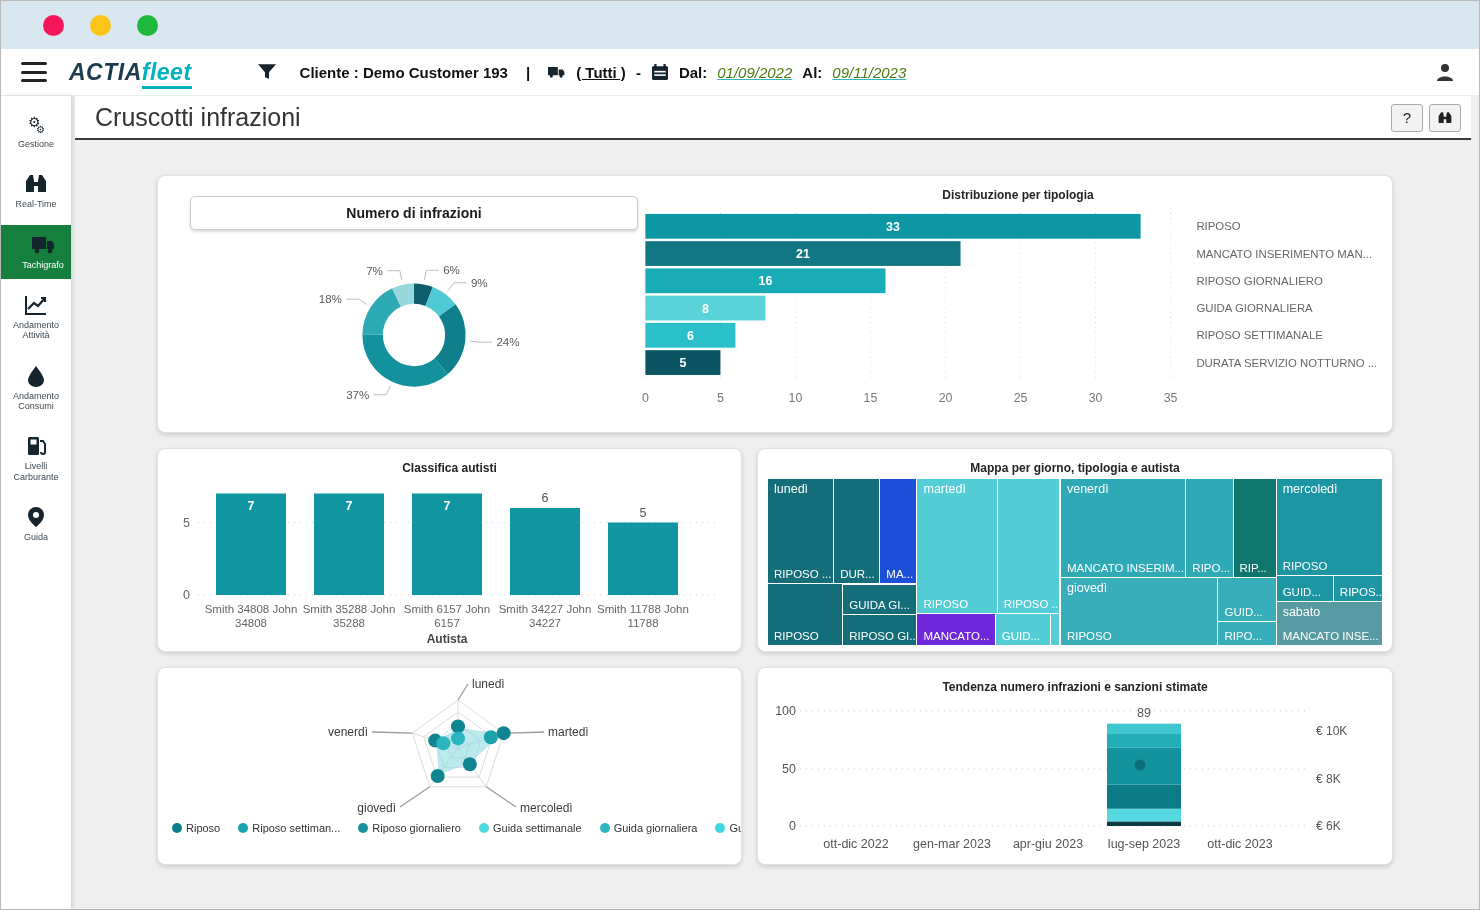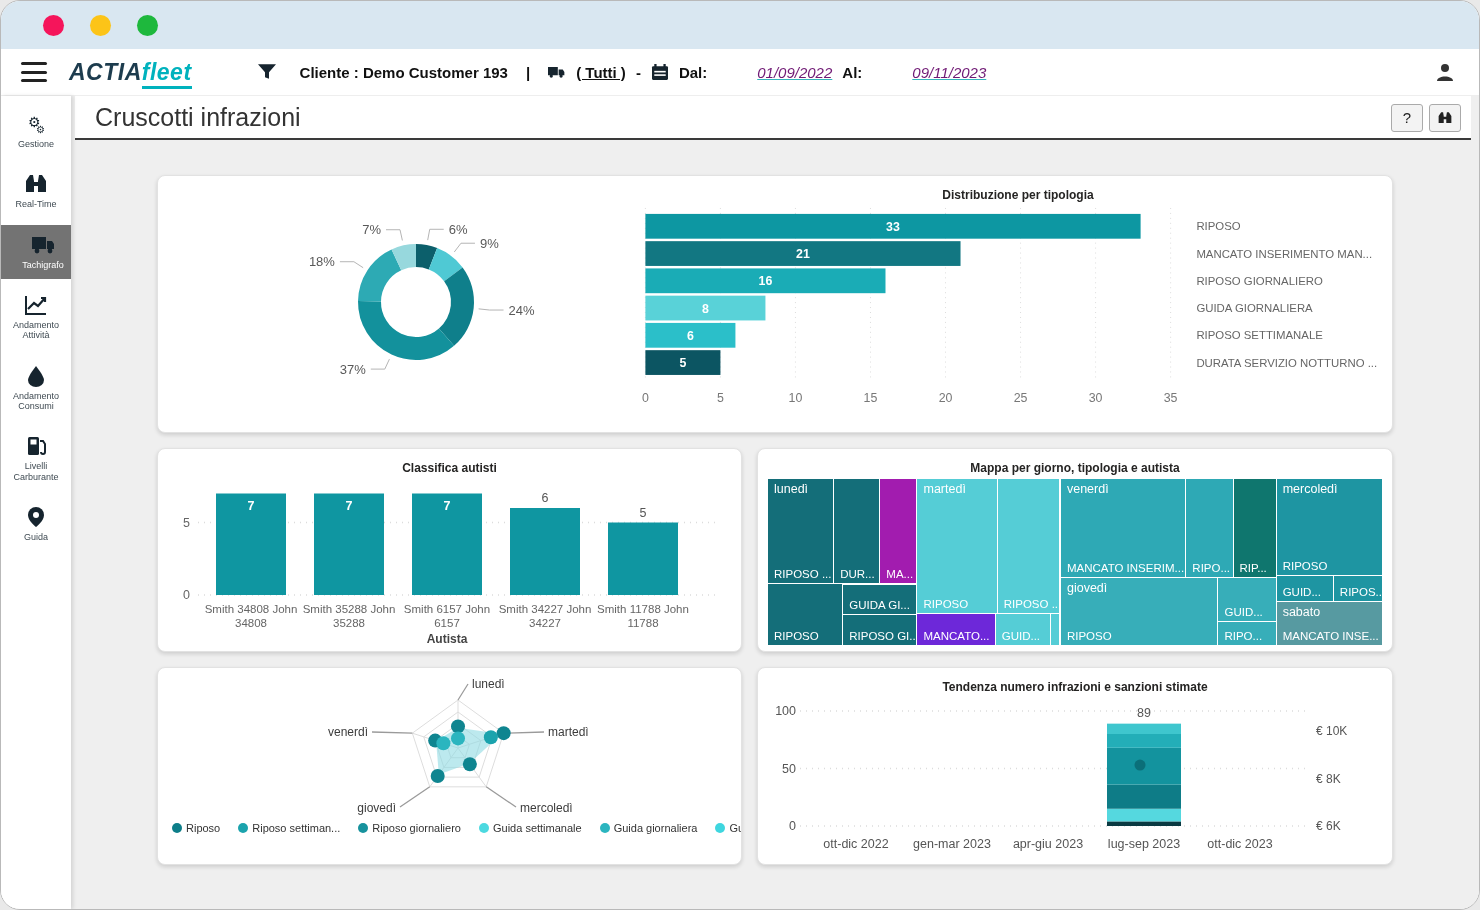--- a/index.html
+++ b/index.html
@@ -1,45 +1,45 @@
 <!DOCTYPE html>
 <html><head>
 <meta charset="utf-8">
 <style>
   * { box-sizing: border-box; margin: 0; padding: 0; }
   html,body { width:1480px; height:910px; font-family:"Liberation Sans", sans-serif; background:#e9e9e9; }
-  .window { width:1480px; height:910px; border-radius:20px; overflow:hidden; border:1px solid #b9b9b9; background:#fff; display:flex; flex-direction:column; }
+  .window { width:1480px; height:910px; border-radius:0; overflow:hidden; border:1px solid #b9b9b9; background:#fff; display:flex; flex-direction:column; }
 
   
   .titlebar { height:48px; background:#d9e7f1; display:flex; align-items:center; padding-left:42px; gap:26px; flex:none; }
   .tl-dot { width:21px; height:21px; border-radius:50%; }
   .tl-red{ background:#f5155b; } .tl-yellow{ background:#fcc418; } .tl-green{ background:#1eb83d; }
 
   
   .appbar { height:47px; background:#fff; display:flex; align-items:center; padding:0 24px 0 20px; gap:10px; flex:none; border-bottom:1px solid #eee; }
   .hamburger { width:26px; height:20px; display:flex; flex-direction:column; justify-content:space-between; cursor:pointer; margin-right:12px; }
   .hamburger span { height:3px; background:#222; border-radius:2px; }
   .logo { font-size:23px; font-weight:bold; font-style:italic; letter-spacing:.5px; margin-right:44px; white-space:nowrap; }
   .logo .p1 { color:#1d3c4e; }
   .logo .p2 { color:#00b2bd; border-bottom:3px solid #00b2bd; padding-bottom:1px; }
   .appbar .flt { margin:0 14px 0 12px; }
   .hdr-txt { font-size:15px; font-weight:bold; color:#111; white-space:nowrap; }
   .hdr-sep { margin:0 8px; font-weight:bold; color:#111; }
   .hdr-link { font-size:15px; font-weight:bold; color:#111; text-decoration:underline; cursor:pointer; }
-  .hdr-date { font-size:15px; font-style:italic; color:#701a75; text-decoration:underline; text-decoration-color:#35b6bd; cursor:pointer;margin-left:40px; }
+  .hdr-date { font-size:15px; font-style:italic; color:#4d7c0f; text-decoration:underline; text-decoration-color:#35b6bd; cursor:pointer; }
   .spacer { flex:1; }
   .icon16 { width:18px; height:16px; }
 
   
   .bodyrow { flex:1; display:flex; min-height:0; background:#efefef; }
   .sidebar { width:70px; background:#fff; box-shadow:2px 0 4px rgba(0,0,0,.12); display:flex; flex-direction:column; padding-top:8px; gap:6px; flex:none; z-index:2; }
   .side-item { display:flex; flex-direction:column; align-items:center; justify-content:center; gap:4px; padding:9px 2px; cursor:pointer; }
   .side-item .lbl { font-size:9px; color:#3f4a52; text-align:center; line-height:1.15; }
   .side-item svg { width:24px; height:22px; fill:#16242e; }
-  .side-item.active { background:#737373;padding-left:16px; }
+  .side-item.active { background:#15803d;padding-left:16px; }
   .side-item.active .lbl { color:#fff; }
 
   .main { flex:1; display:flex; flex-direction:column; min-width:0;gap:20px; }
   .page-header { background:#fff; margin:0 8px 0 4px; padding:7px 10px 6px 20px; display:flex; align-items:center; border-bottom:2px solid #3a3a3a; }
   .page-title { font-size:25px; color:#333; font-weight:normal; }
   .pg-btn { width:32px; height:28px; border:1px solid #aaa; background:#f3f3f3; border-radius:3px; font-size:15px; color:#222; margin-left:6px; display:flex; align-items:center; justify-content:center; cursor:pointer; }
 
   .content { flex:1; padding:15px 86px 0 86px; display:grid; grid-template-columns:585px 1fr; grid-template-rows:258px 204px 198px; gap:15px; }
   .card { background:#fff; border:1px solid #e2e2e2; border-radius:8px; box-shadow:0 2px 4px rgba(0,0,0,.14); padding:8px 10px; overflow:hidden; position:relative; }
   .card-wide { grid-column:1 / 3; display:flex; }
@@ -177,20 +177,21 @@
           <svg width="16" height="14" viewBox="0 0 24 22">
               <path d="M2,8 L6,2 H9 L10,8 V19 H2 Z M22,8 L18,2 H15 L14,8 V19 H22 Z M10,9 H14 V13 H10 Z" fill="#222"></path>
             </svg>
         </div>
       </div>
 
       <div class="content">
 
         <div class="card card-wide">
           <div class="donut-pane">
+            <button class="infra-btn">Numero di infrazioni</button>
             <svg id="donut-svg" width="460" height="218" viewBox="0 0 460 218">
                 <path d="M248,60A58,58 0 0 1 269.149788524394,63.993644398335746L260.7628034198929,85.40995782658192A35,35 0 0 0 248,83Z" fill="#0c5f6b"></path>
                 <path d="M259.6895084912581,56.09397936199739L261.7305337833825,45.28499163155249L275.7305337833825,45.28499163155249" fill="none" stroke="#b5b5b5" stroke-width="1"></path>
                 <text x="280.7305337833825" y="49.78499163155249" font-size="13" fill="#595959" text-anchor="start" font-weight="normal">6%</text>
                 <path d="M269.149788524394,63.993644398335746A58,58 0 0 1 294.60282336904316,83.47208587195337L276.12239341235363,97.16418975031668A35,35 0 0 0 260.7628034198929,85.40995782658192Z" fill="#4fc9d4"></path>
                 <path d="M286.2871602940735,67.96907599678053L292.97222002795934,59.233517837488236L306.97222002795934,59.233517837488236" fill="none" stroke="#b5b5b5" stroke-width="1"></path>
                 <text x="311.97222002795934" y="63.733517837488236" font-size="13" fill="#595959" text-anchor="start" font-weight="normal">9%</text>
                 <path d="M294.60282336904316,83.47208587195337A58,58 0 0 1 286.0438588985965,161.7797304708889L270.9575010594979,144.418802870364A35,35 0 0 0 276.12239341235363,97.16418975031668Z" fill="#0f7f8b"></path>
                 <path d="M310.62702934922333,124.84508545538489L321.5619074895639,126.0402591063251L335.5619074895639,126.0402591063251" fill="none" stroke="#b5b5b5" stroke-width="1"></path>
                 <text x="340.5619074895639" y="130.5402591063251" font-size="13" fill="#595959" text-anchor="start" font-weight="normal">24%</text>
@@ -280,21 +281,21 @@
         <div class="card">
           <div class="card-title">Mappa per giorno, tipologia e autista</div>
           <div id="treemap" class="treemap">
               <div class="tm-cell" style="left: 0%; top: 0%; width: 10.6209%; height: 62.9412%; background: rgb(20, 110, 121);">
                 <div class="tm-day">lunedì</div>
                 <div class="tm-cat">RIPOSO ...</div>
               </div>
               <div class="tm-cell" style="left: 10.7843%; top: 0%; width: 7.35294%; height: 62.9412%; background: rgb(20, 110, 121);">
                 <div class="tm-cat">DUR...</div>
               </div>
-              <div class="tm-cell" style="left: 18.3007%; top: 0%; width: 5.88235%; height: 62.9412%; background: #a21caf;">
+              <div class="tm-cell" style="left: 18.3007%; top: 0%; width: 5.88235%; height: 62.9412%; background: #1d4ed8;">
                 <div class="tm-cat">MA...</div>
               </div>
               <div class="tm-cell" style="left: 0%; top: 63.5294%; width: 12.0915%; height: 36.4706%; background: rgb(20, 110, 121);">
                 <div class="tm-cat">RIPOSO</div>
               </div>
               <div class="tm-cell" style="left: 12.2549%; top: 64.1176%; width: 11.9281%; height: 17.0588%; background: rgb(20, 110, 121);">
                 <div class="tm-cat">GUIDA GI...</div>
               </div>
               <div class="tm-cell" style="left: 12.2549%; top: 81.7647%; width: 11.9281%; height: 18.2353%; background: rgb(20, 110, 121);">
                 <div class="tm-cat">RIPOSO GI...</div>

